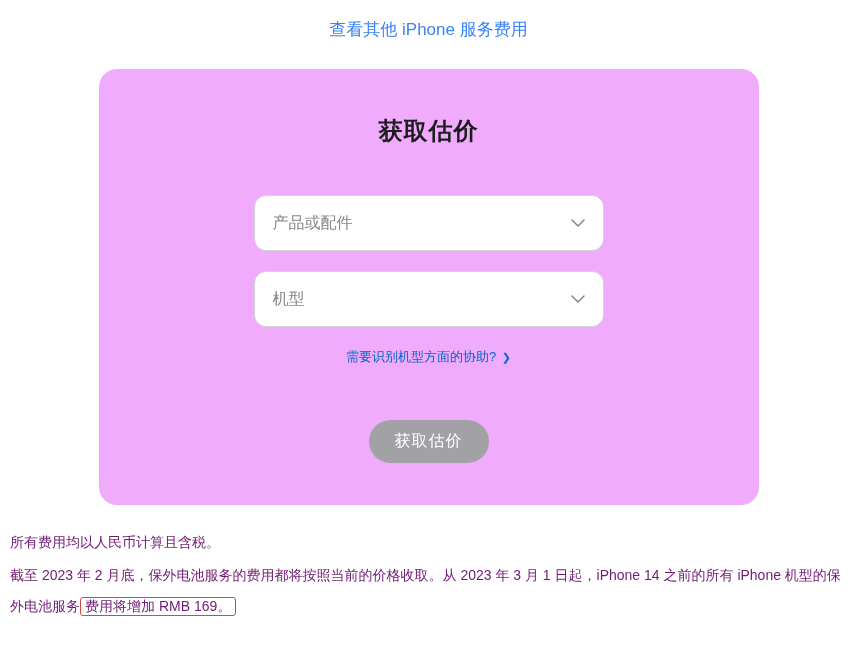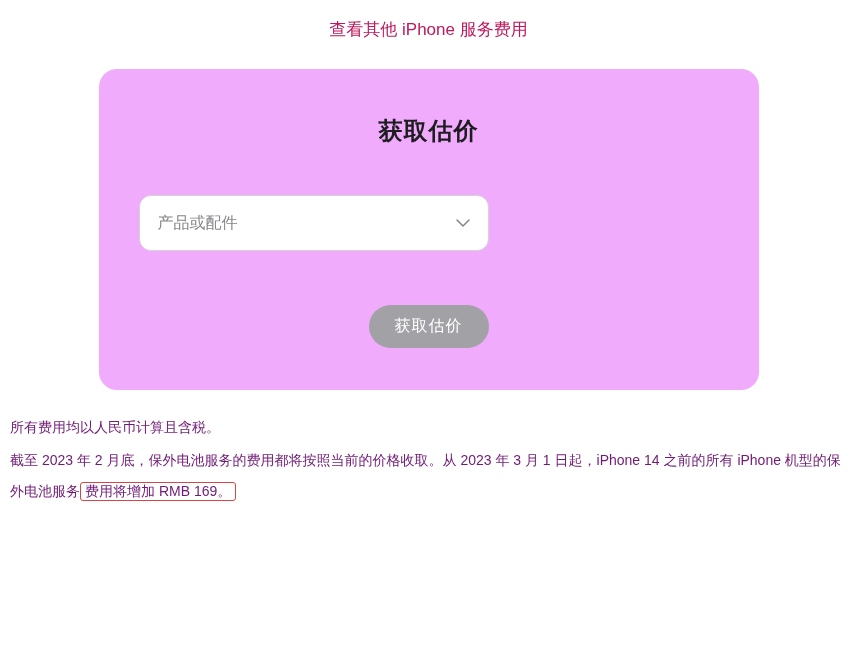--- a/index.html
+++ b/index.html
@@ -12,21 +12,21 @@
       background: #fff;
       width: 857px;
       height: 663px;
       position: relative;
     }
     .top-link {
       text-align: center;
       padding: 18px 0 28px 0;
     }
     .top-link a {
-      color: #be185d;
+      color: #3b82f6;
       text-decoration: none;
       font-size: 17px;
     }
     .card {
       background: #f0abfc;
       border-radius: 18px;
       margin: 0 auto;
       width: 660px;
       padding: 46px 40px 42px 40px;
     }
@@ -39,21 +39,21 @@
     }
     .card-subtitle {
       text-align: center;
       font-size: 15px;
       color: #1d1d1f;
       margin-top: 16px;
     }
     .selects {
       margin-top: 48px;
       display: flex;
-      flex-direction: row;
+      flex-direction: column;
       align-items: center;
       gap: 20px;
     }
     .select-field {
       width: 350px;
       height: 56px;
       background: #fff;
       border: 1px solid #d2d2d7;
       border-radius: 12px;
       display: flex;
@@ -128,22 +128,36 @@
 
   <div class="selects">
     <div class="select-field">
       <span class="placeholder">产品或配件</span>
       <span class="chev">
         <svg width="14" height="8" viewBox="0 0 14 8">
             <path d="M1 1 L7 7 L13 1" stroke="#86868b" stroke-width="1.5" fill="none" stroke-linecap="round" stroke-linejoin="round"></path>
           </svg>
       </span>
     </div>
+    <div class="select-field">
+      <span class="placeholder">机型</span>
+      <span class="chev">
+        <svg width="14" height="8" viewBox="0 0 14 8">
+            <path d="M1 1 L7 7 L13 1" stroke="#86868b" stroke-width="1.5" fill="none" stroke-linecap="round" stroke-linejoin="round"></path>
+          </svg>
+      </span>
+    </div>
   </div>
 
+  <div class="help-link">
+    <a href="#">
+      <span>需要识别机型方面的协助?</span>
+      <span class="chev-right">❯</span>
+    </a>
+  </div>
 
   <div class="btn-wrap">
     <button class="estimate-btn">获取估价</button>
   </div>
 </div>
 
 <div class="footer-text">
   <p>所有费用均以人民币计算且含税。</p>
   <p>
     <span>截至 2023 年 2 月底，保外电池服务的费用都将按照当前的价格收取。从 2023 年 3 月 1 日起，iPhone 14 之前的所有 iPhone 机型的保外电池服务</span><span class="highlight-box">费用将增加 RMB 169。</span>

